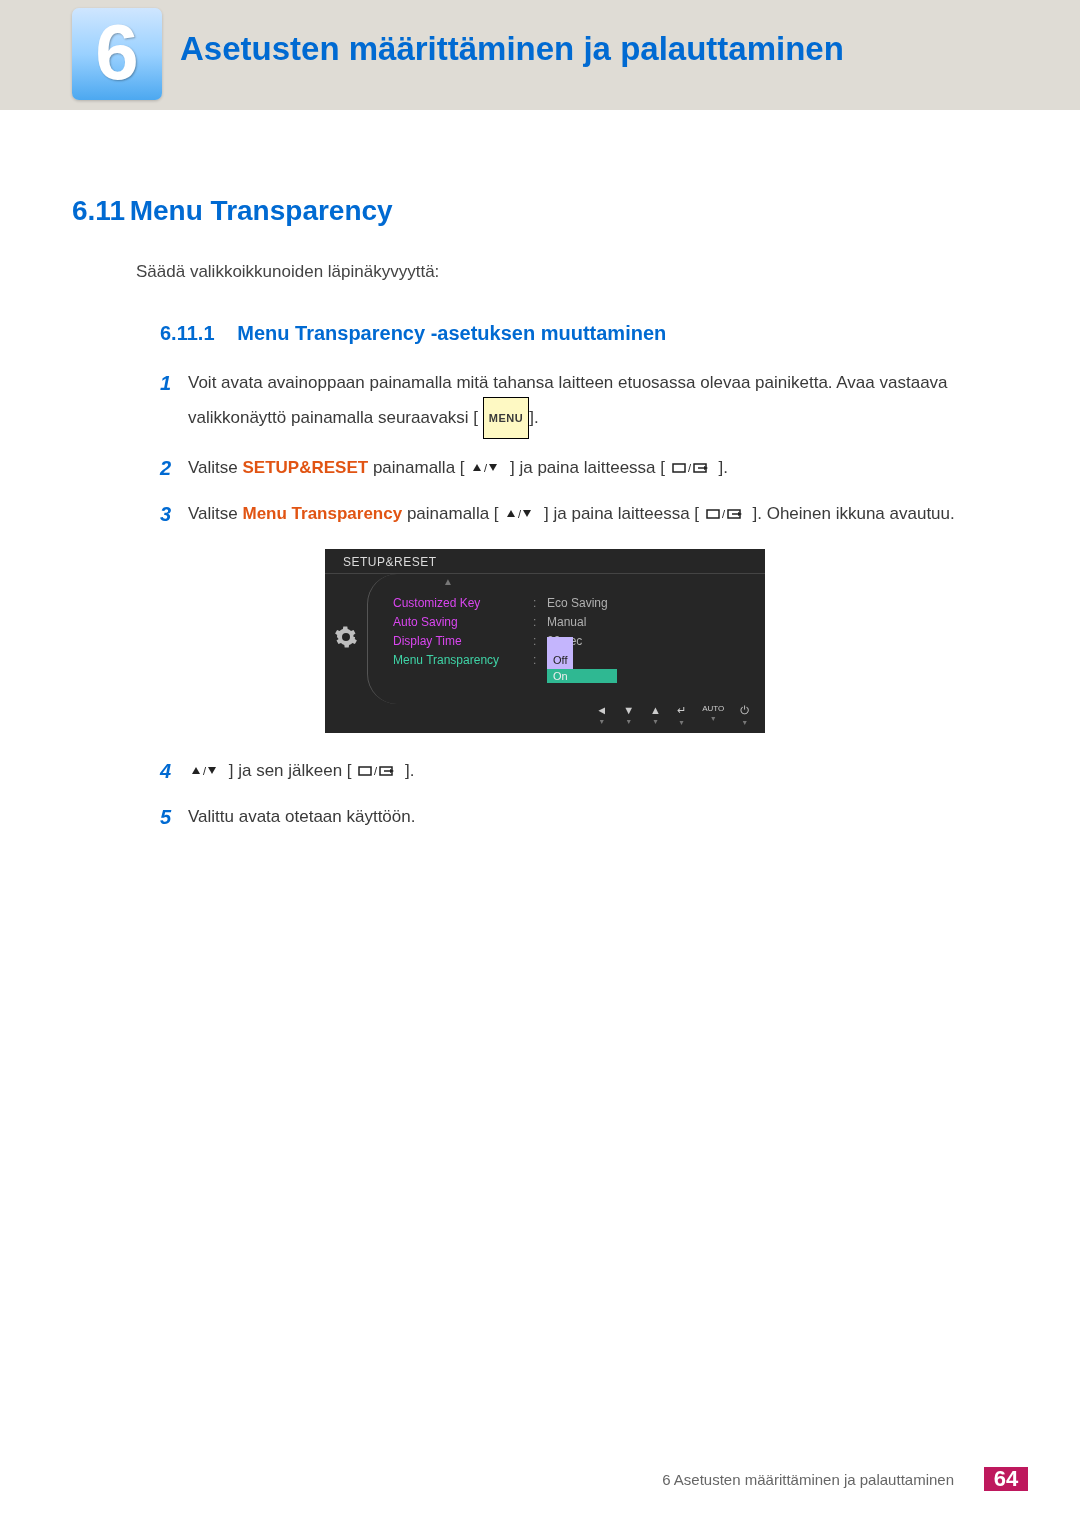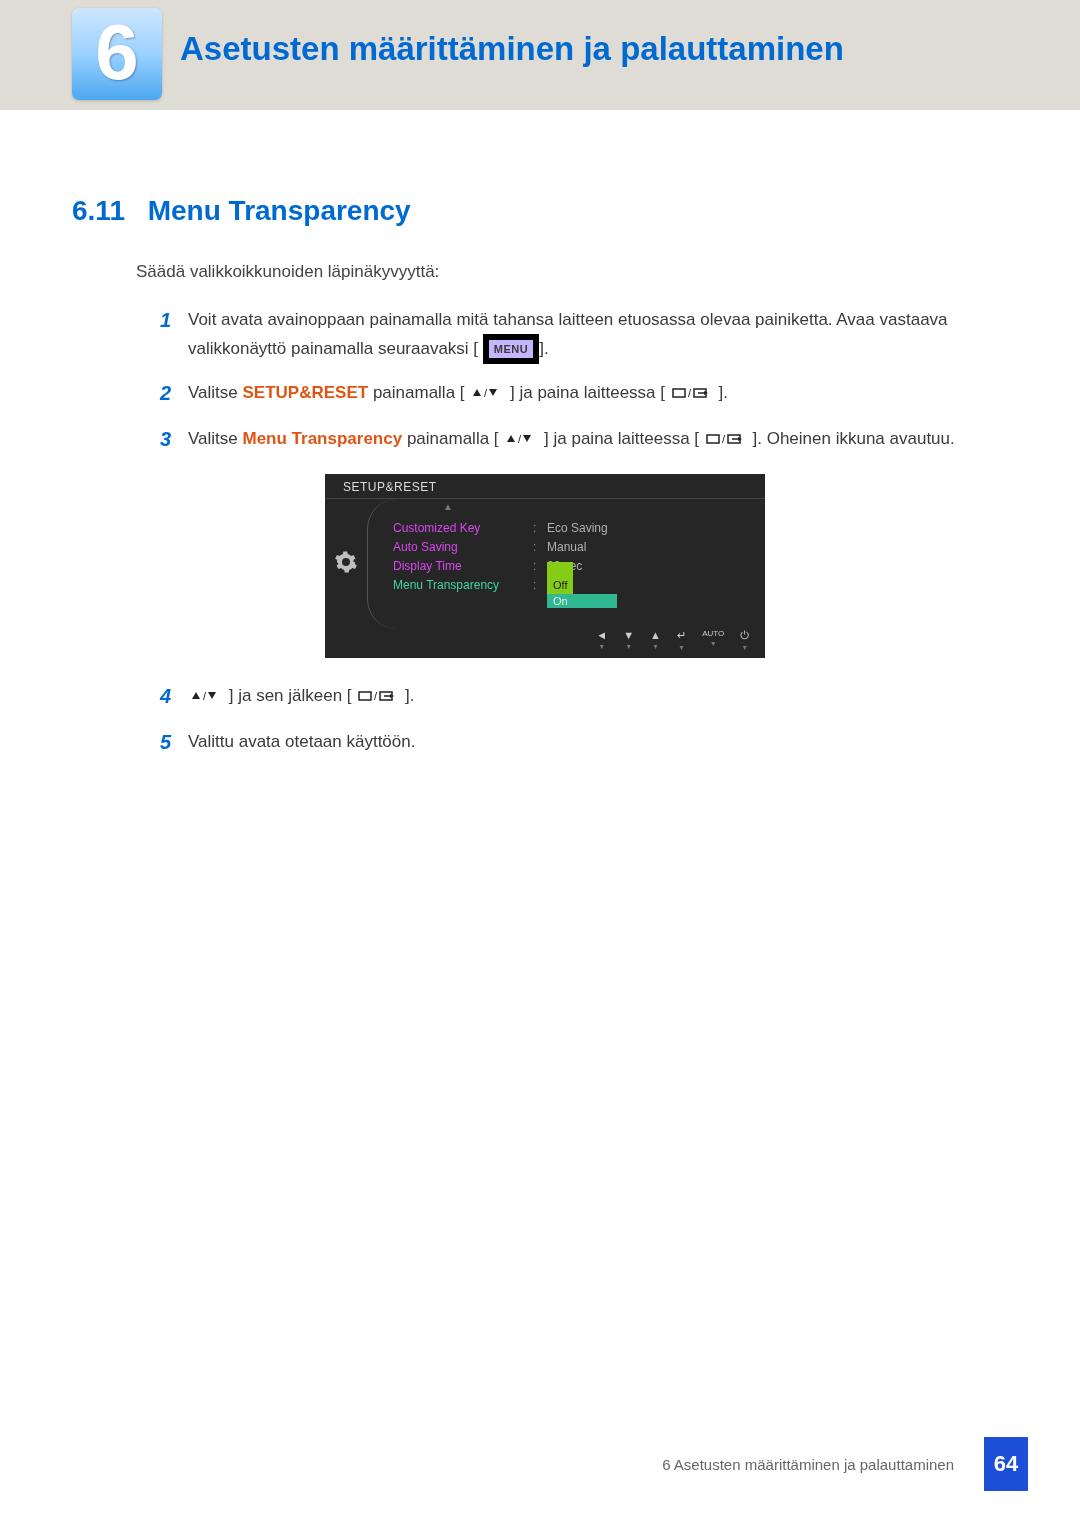--- a/index.html
+++ b/index.html
@@ -4,79 +4,83 @@
 <style>
 * { box-sizing: border-box; margin: 0; padding: 0; }
 body { font-family: Arial, Helvetica, sans-serif; background: #fff; color: #3a3a3a; font-size: 17px; }
 .page { width: 1080px; height: 1527px; margin: 0 auto; position: relative; background: #fff; }
 .header-bar { position: absolute; top: 0; left: 0; width: 100%; height: 110px; background: #8d8267; opacity: 0.28; }
 .content { position: relative; padding-top: 20px; }
 .chap-badge { position: absolute; left: 72px; top: 8px; width: 90px; height: 92px; background: linear-gradient(180deg,#cfe6ff 0%,#9ad1ff 50%,#4ca8f0 100%); border-radius: 7px; color: #fff; font-size: 78px; font-weight: bold; display: flex; align-items: center; justify-content: center; box-shadow: 0 1px 3px rgba(0,0,0,0.2); }
 .chap-badge .inner { text-shadow: 1px 1px 2px rgba(0,0,0,0.3); transform: translateY(-2px); }
 .chap-title { position: absolute; left: 180px; top: 30px; color: #006ad2; font-size: 33px; font-weight: bold; }
 .section { position: absolute; left: 72px; top: 195px; width: 946px; }
-.sec-num { color: #006ad2; font-size: 28px; font-weight: bold; display: inline-block; margin-right: 18px; }
+.sec-num { color: #006ad2; font-size: 28px; font-weight: bold; display: inline-block; }
 .sec-title { color: #006ad2; font-size: 28px; font-weight: bold; display: inline-block; }
 .intro { margin-top: 35px; margin-left: 64px; font-size: 17px; color: #444; }
 .subsec { margin-top: 40px; margin-left: 88px; }
 .sub-num { color: #006ad2; font-size: 20px; font-weight: bold; margin-right: 18px; }
 .sub-title { color: #006ad2; font-size: 20px; font-weight: bold; }
 .steps { margin-top: 22px; margin-left: 88px; }
 .step { display: flex; align-items: flex-start; margin-bottom: 13px; line-height: 1.65; }
 .step-num { color: #006ad2; font-size: 20px; font-style: italic; font-weight: bold; width: 28px; flex-shrink: 0; }
 .step-text { flex: 1; font-size: 17px; color: #3a3a3a; padding-top: 2px; }
 .step-text .bold-red { color: #e15413; font-weight: bold; }
 .step-text .inline-icon { display: inline-block; vertical-align: middle; margin: 0 2px; color: #222; }
-.menu-btn { display: inline-block; border: 6px solid #000000; font-family: Arial; font-size: 11px; font-weight: bold; padding: 0 5px; letter-spacing: 0.5px; vertical-align: middle; background: #c4b5fd; }
+.menu-btn { display: inline-block; border: 1px solid #000000; font-family: Arial; font-size: 11px; font-weight: bold; padding: 11px 5px; letter-spacing: 0.5px; vertical-align: middle; background: #fef9c3; }
 
 .osd { width: 440px; margin: 18px auto 18px auto; background: #262626; padding: 0; font-family: Arial, sans-serif; font-size: 12px; color: #bfbfbf; }
 .osd-title { padding: 6px 10px 4px 18px; color: #dcdcdc; font-size: 12px; letter-spacing: 0.5px; }
 .osd-divider { height: 1px; background: #444; }
 .osd-body { display: flex; position: relative; }
 .osd-left { width: 42px; display: flex; align-items: center; justify-content: center; }
 .gear { width: 24px; height: 24px; }
 .gear-outer { fill: #bfbfbf; }
 .gear-hole { fill: #262626; }
 .osd-arc { width: 18px; position: relative; }
 .arc-line { position: absolute; height: 130px; width: 30px; border: 1px solid #555; border-right: none; border-top-left-radius: 30px; border-bottom-left-radius: 30px; left: 0; top: 0; border-top: none; border-bottom: none; }
 .osd-menu { flex: 1; padding: 8px 0 30px 8px; position: relative; }
 .osd-top-arrow { position: absolute; top: 2px; left: 58px; color: #777; font-size: 10px; }
 .osd-row { display: flex; height: 17px; align-items: center; margin-bottom: 2px; }
 .osd-row .k { width: 140px; color: #d946ef; }
 .osd-row .c { width: 10px; color: #888; }
 .osd-row .v { flex: 1; color: #b0b0b0; padding-left: 4px; }
 .osd-row.active .k { color: #3fd3a6; }
-.osd-val-box { display: inline-block; background: #84cc16; color: #222; font-size: 11px; padding: 16px 6px; height: 14px; line-height: 14px; }
+.osd-val-box { display: inline-block; background: #c4b5fd; color: #222; font-size: 11px; padding: 16px 6px; height: 14px; line-height: 14px; }
 .osd-val-box2 { display: inline-block; background: #2fb892; color: #eee; font-size: 11px; padding: 0 6px; height: 14px; line-height: 14px; width: 70px; }
 .osd-footer { display: flex; justify-content: flex-end; padding: 4px 16px 6px 0; gap: 16px; }
 .osd-footer .btn { display: flex; flex-direction: column; align-items: center; font-size: 8px; color: #aaa; gap: 1px; }
 .osd-footer .btn .sym { font-size: 11px; color: #ccc; }
 .osd-footer .btn .dot { color: #777; font-size: 8px; }
 
 .footer { position: absolute; bottom: 36px; right: 52px; display: flex; align-items: center; gap: 16px; }
 .footer-text { font-size: 15px; color: #666; margin-right: 14px; }
-.footer-page { background: #1d4ed8; color: #fff; width: 44px; height: 54px; display: flex; align-items: center; justify-content: center; font-size: 22px; font-weight: bold; }
+.footer-page { background: #be185d; color: #fff; width: 44px; height: 24px; display: flex; align-items: center; justify-content: center; font-size: 22px; font-weight: bold; }
 </style>
 </head>
 <body>
 <div class="page">
   <div class="header-bar"></div>
   <div class="content">
     <div class="chap-badge">
         <span class="inner">6</span>
       </div>
     <div class="chap-title">Asetusten määrittäminen ja palauttaminen</div>
 
     <div class="section">
       <div>
         <span class="sec-num">6.11</span>
         <span class="sec-title">Menu Transparency</span>
       </div>
       <div class="intro">Säädä valikkoikkunoiden läpinäkyvyyttä:</div>
 
+      <div class="subsec">
+        <span class="sub-num">6.11.1</span>
+        <span class="sub-title">Menu Transparency -asetuksen muuttaminen</span>
+      </div>
 
       <div class="steps">
         <div class="step">
           <div class="step-num">1</div>
           <div class="step-text">
             <span>Voit avata avainoppaan painamalla mitä tahansa laitteen etuosassa olevaa painiketta. Avaa vastaava valikkonäyttö painamalla seuraavaksi [</span>
             <span class="menu-btn">MENU</span><span>].</span>
           </div>
         </div>
         <div class="step">

